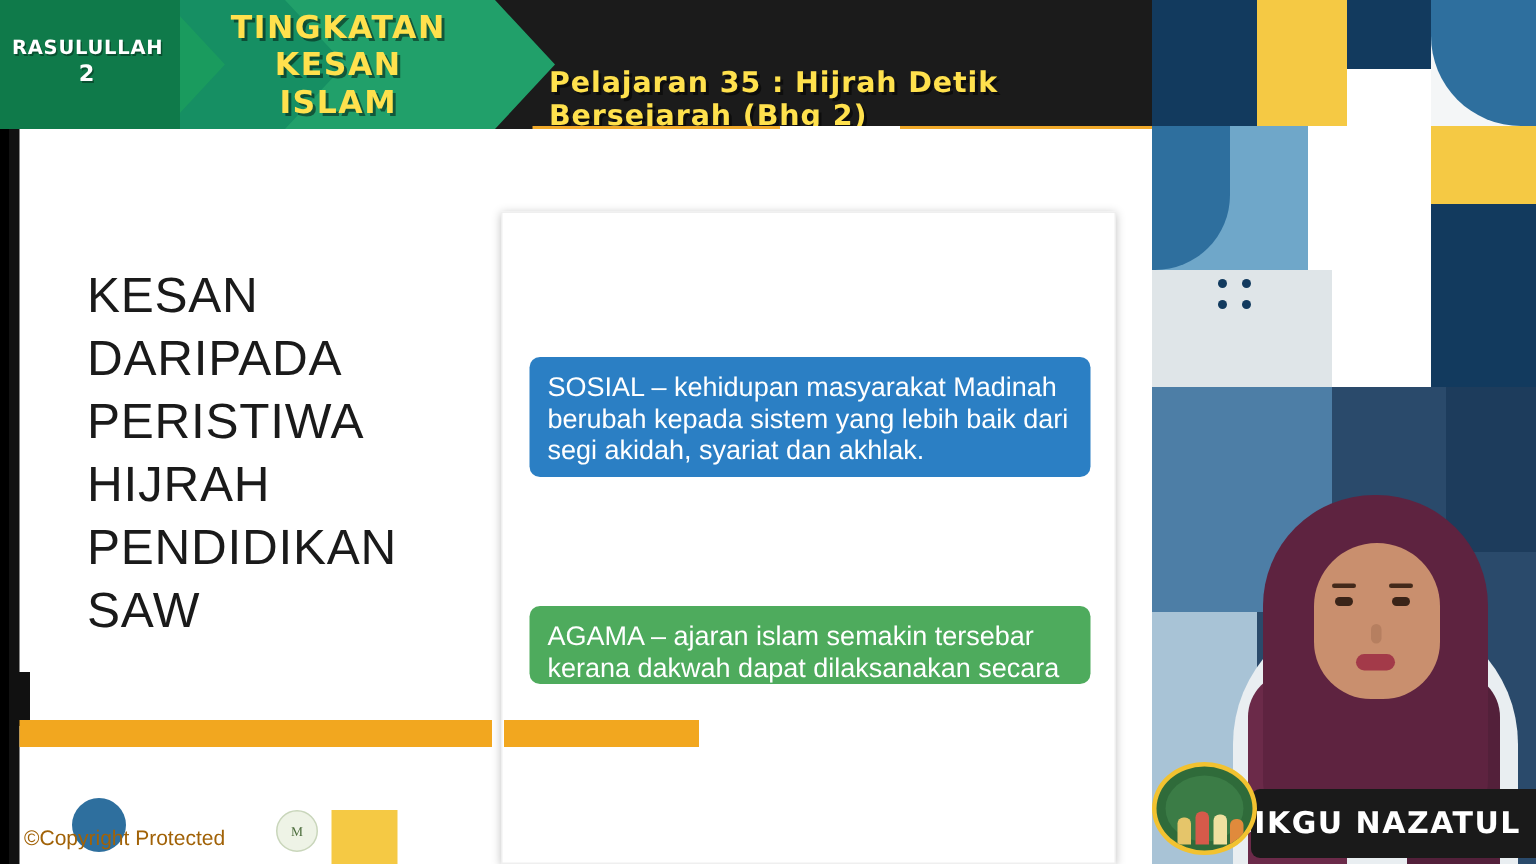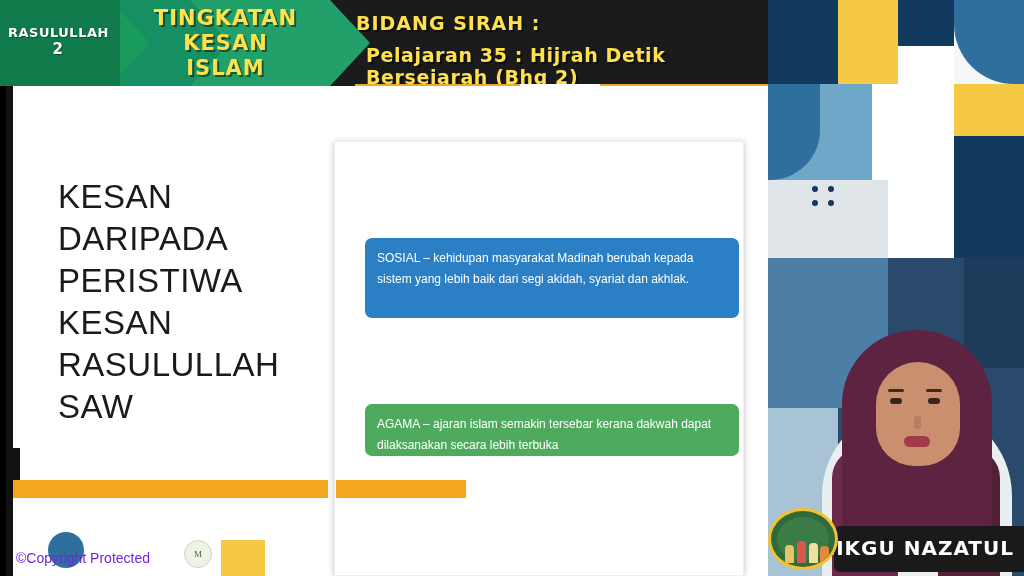--- a/index.html
+++ b/index.html
@@ -143,25 +143,25 @@
     letter-spacing: .5px;
   }
   .content-panel {
     position: absolute; left: 328px; top: 55px;
     width: 410px; height: 435px;
     background: #ffffff;
     box-shadow: 0 1px 6px rgba(0,0,0,.25);
     border: 1px solid #efefef;
   }
   .box {
-    position: absolute; left: 30px;
+    position: absolute; left: 18px;
     width: 374px;
     border-radius: 7px;
     color: #ffffff;
-    font-size: 12px;
+    font-size: 18px;
     line-height: 21px;
     padding: 10px 12px 10px 12px;
   }
   .box-sosial  { top: 96px;  height: 80px;  background: #2b7fc4; }
   .box-politik { top: 186px; height: 66px;  background: #35a06a; }
   .box-agama   { top: 262px; height: 52px;  background: #4eab5d; }
   .box-ekonomi { top: 338px; height: 82px;  background: #6ab64f; }
 
   
   .orange-strip {
@@ -174,21 +174,21 @@
     width: 130px; height: 18px;
     background: #f2a71f;
   }
   .tiny-blocks {
     position: absolute; left: 0px; bottom: 92px;
     width: 14px; height: 36px;
     background: #111;
   }
   .copyright {
     position: absolute; left: 10px; bottom: 10px;
-    font-size: 14px; color: #6d28d9;
+    font-size: 14px; color: #a16207;
     font-family: "Liberation Sans", sans-serif;
   }
   .seal {
     position: absolute; left: 178px; bottom: 8px;
     width: 28px; height: 28px;
     border-radius: 50%;
     background: #eef3e6;
     border: 1px solid #c9d6bb;
     color: #4a6b3a;
     font-size: 9px;
@@ -340,32 +340,31 @@
       <span class="num">2</span>
     </div>
 
     <div class="pai-title">
       <span>TINGKATAN</span><br>
       <span>KESAN</span><br>
       <span>ISLAM</span>
     </div>
 
     <div class="bidang-wrap">
-      <div class="bidang-line1">BIDANG SIRAH :</div>
       <div class="bidang-line2">Pelajaran 35 : Hijrah Detik Bersejarah (Bhg 2)</div>
     </div>
     <div class="hdr-underline"></div>
     <div class="hdr-underline2"></div>
   </div>
 
   <div class="slide-body">
     <div class="slide-left-bar"></div>
     <div class="tiny-blocks"></div>
 
-    <div class="kesan-title">KESAN DARIPADA PERISTIWA KESAN RASULULLAH SAW</div>
+    <div class="kesan-title">KESAN DARIPADA PERISTIWA HIJRAH PENDIDIKAN SAW</div>
 
     <div class="content-panel">
       <div class="box box-sosial">
         <span>SOSIAL – kehidupan masyarakat Madinah berubah kepada sistem yang lebih baik dari segi akidah, syariat dan akhlak.</span>
       </div>
       <div class="box box-agama">
         <span>AGAMA – ajaran islam semakin tersebar kerana dakwah   dapat dilaksanakan secara lebih terbuka</span>
       </div>
     </div>
 

